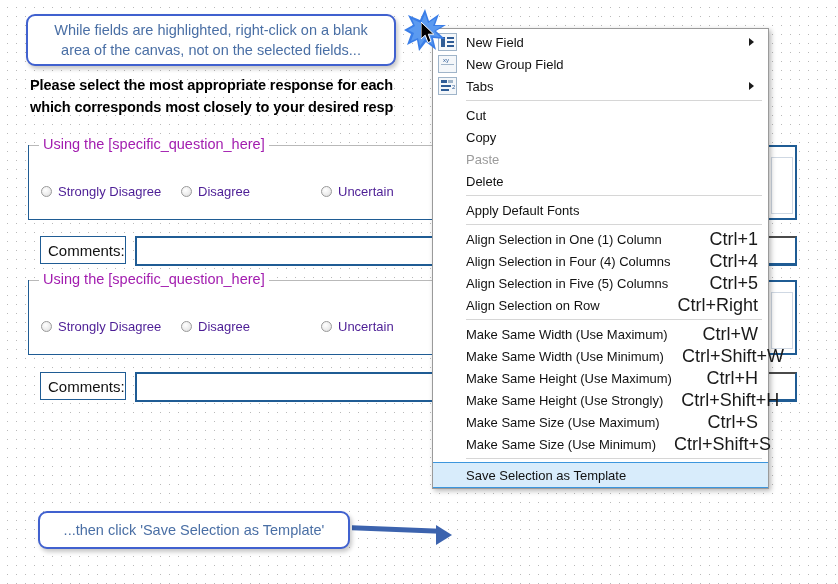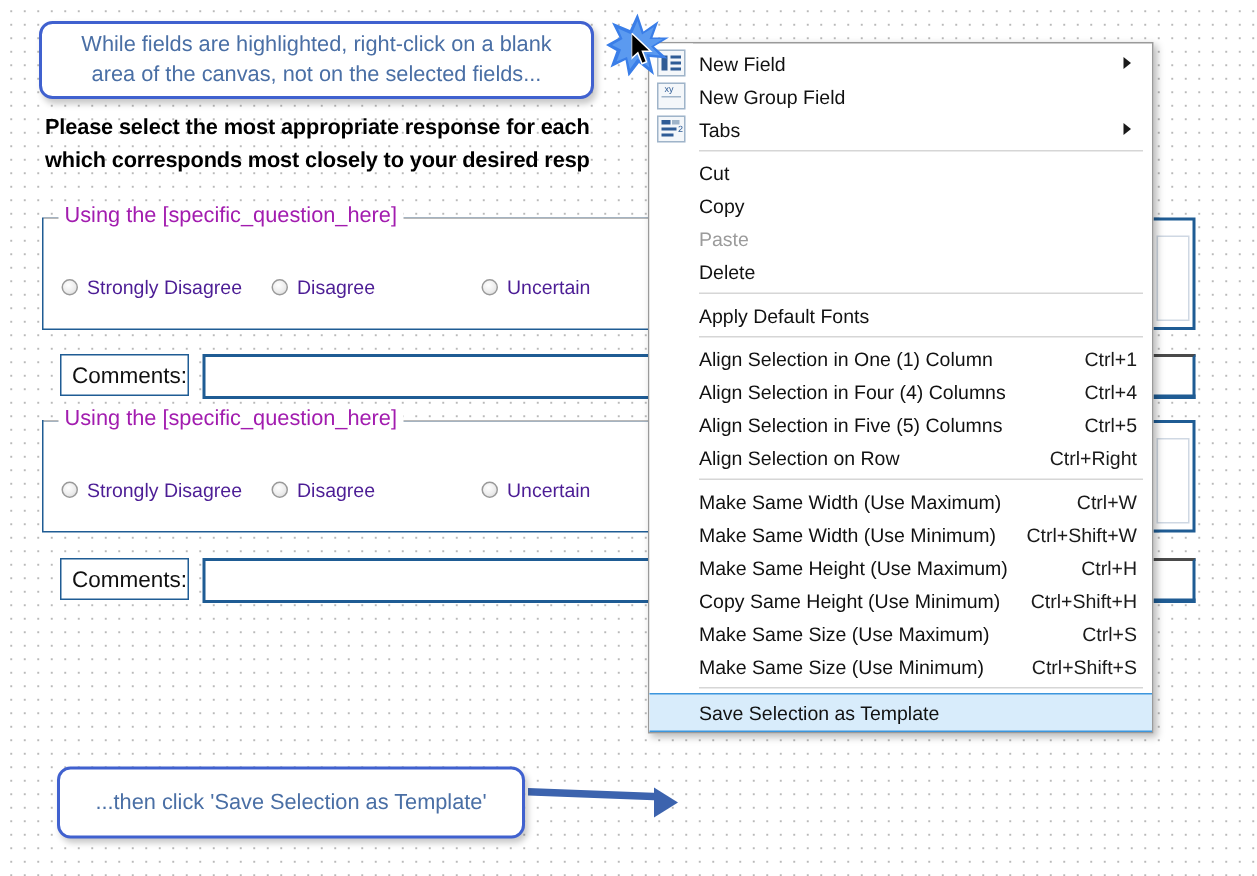--- a/index.html
+++ b/index.html
@@ -144,21 +144,21 @@
     display: flex;
     align-items: center;
     height: 22px;
     padding-left: 33px;
     padding-right: 10px;
     white-space: nowrap;
   }
   .menu-item .mlabel { flex: 1; }
   .menu-item .maccel {
     color: #1a1a1a;
-    font-size: 13px;
+    font-size: 18px;
     margin-left: 18px;
   }
   .menu-item.disabled .mlabel { color: #9b9b9b; }
   .menu-item .submenu-arrow {
     position: absolute;
     right: 14px; top: 50%;
     margin-top: -4px;
     width: 0; height: 0;
     border-left: 5px solid #1a1a1a;
     border-top: 4px solid transparent;
@@ -378,21 +378,21 @@
         </div>
         <div class="menu-item">
           <span class="mlabel">Make Same Width (Use Minimum)</span>
           <span class="maccel">Ctrl+Shift+W</span>
         </div>
         <div class="menu-item">
           <span class="mlabel">Make Same Height (Use Maximum)</span>
           <span class="maccel">Ctrl+H</span>
         </div>
         <div class="menu-item">
-          <span class="mlabel">Copy Same Height (Use Minimum)</span>
+          <span class="mlabel">Make Same Height (Use Strongly)</span>
           <span class="maccel">Ctrl+Shift+H</span>
         </div>
         <div class="menu-item">
           <span class="mlabel">Make Same Size (Use Maximum)</span>
           <span class="maccel">Ctrl+S</span>
         </div>
         <div class="menu-item">
           <span class="mlabel">Make Same Size (Use Minimum)</span>
           <span class="maccel">Ctrl+Shift+S</span>
         </div>
@@ -403,21 +403,21 @@
       </div>
   </div>
 
   <div class="callout" style="left:26px; top:14px; width:370px; height:52px;">
     <div>
       <div>While fields are highlighted, right-click on a blank</div>
       <div>area of the canvas, not on the selected fields...</div>
     </div>
   </div>
 
-  <div class="callout" style="left:38px; top:511px; width:312px; height:48px;">
+  <div class="callout" style="left:38px; top:511px; width:312px; height:38px;">
     <span>...then click 'Save Selection as Template'</span>
   </div>
 
   <div class="arrow-line" style="left:352px; top:527px; width:88px; height:5px; transform:skewY(2.2deg);"></div>
   <div class="arrow-head" style="left:436px; top:525px;"></div>
 
   <svg id="starburst" viewBox="0 0 42 42">
     <polygon points="21,0 25,12 35,5 31,16 42,16 32,22 41,30 29,29 32,41 22,33 15,42 13,31 3,36 7,25 0,21 9,16 4,6 16,11" fill="#3a7ee8"></polygon>
     <polygon points="21,5 24,14 32,9 29,17 38,17 30,22 36,28 27,27 29,36 21,30 16,37 14,29 7,32 10,24 4,21 11,17 8,10 17,14" fill="#5b9af0"></polygon>
   </svg>

